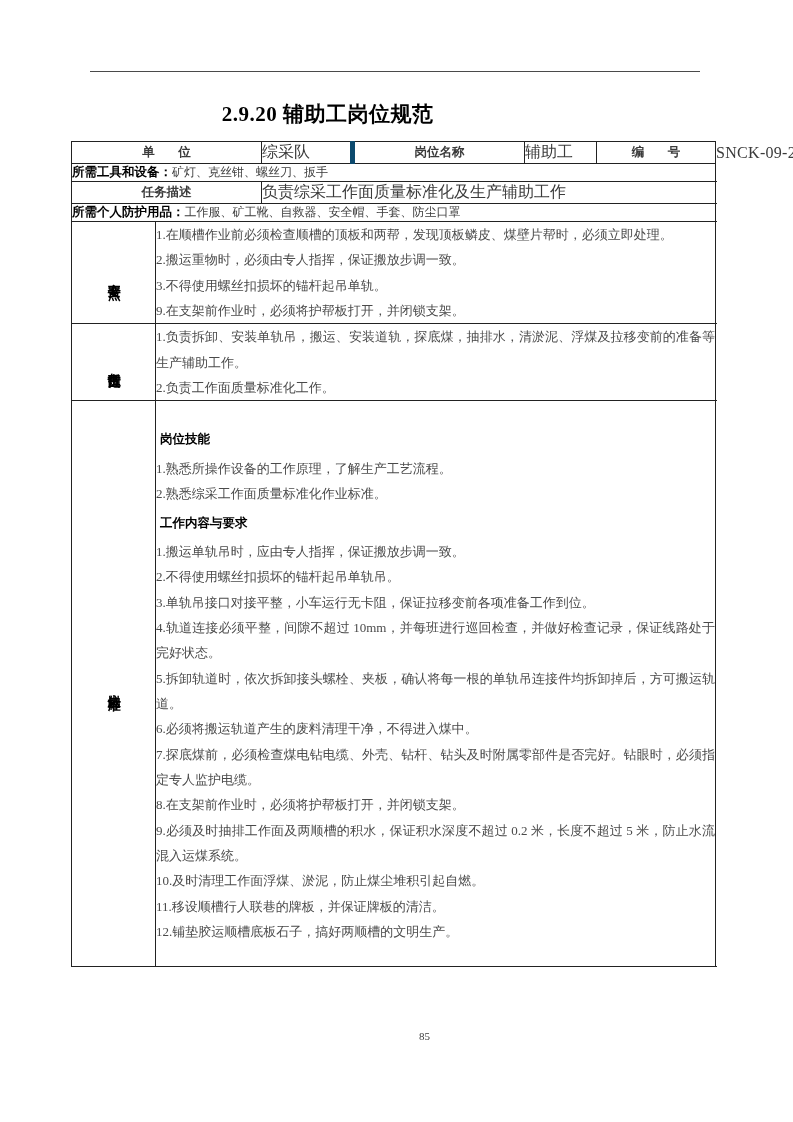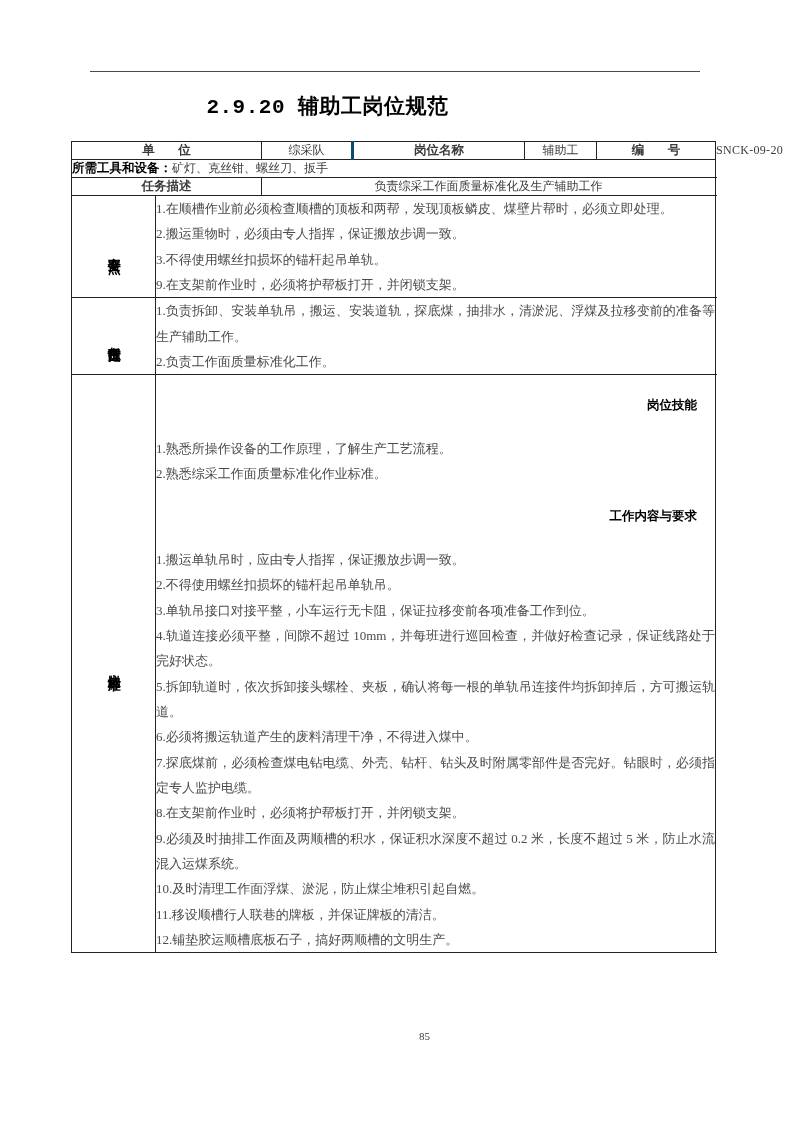--- a/index.html
+++ b/index.html
@@ -29,24 +29,24 @@
     top: 71px;
     width: 610px;
     height: 0;
     border-top: 1.6px solid #4a4a4a;
   }
 
   
   .doc-title {
     position: absolute;
     left: 0;
-    top: 92px;
+    top: 100px;
     width: 655px;
     text-align: center;
-    font-family: Liberation Mono, monospace;
+    font-family: Liberation Serif, serif;
     font-weight: bold;
     font-size: 21px;
     letter-spacing: 0.5px;
     color: #000;
     white-space: nowrap;
   }
 
   
   .doc-table {
     position: absolute;
@@ -73,25 +73,24 @@
     text-align: center;
     padding: 5px 4px;
     white-space: nowrap;
   }
   .lbl-spaced {
     letter-spacing: 10px;
     text-indent: 10px;
   }
   .val {
     font-family: "Liberation Serif", "DejaVu Serif", serif;
-    font-size: 12px;
+    font-size: 16px;
     color: #4a4a4a;
     padding: 5px 7px;
     white-space: nowrap;
-    text-align: center;
   }
   .val-mono {
     font-family: "Liberation Serif", "DejaVu Serif", serif;
     letter-spacing: 0.3px;
   }
 
   
   .fullrow {
     padding: 6px 8px;
     font-size: 12px;
@@ -135,22 +134,21 @@
     color: #4a4a4a;
     margin: 0;
     text-align: justify;
   }
   .subhead {
     font-family: "Liberation Sans", "DejaVu Sans", sans-serif;
     font-weight: bold;
     font-size: 12.5px;
     color: #000;
     line-height: 1.95;
-    margin: 18px;
-    text-align: right;
+    margin: 4px;
   }
   .std-cell {
     height: 565px;
     vertical-align: top;
   }
 
   
   .page-number {
     position: absolute;
     left: 0;
@@ -179,37 +177,42 @@
       <col style="width:91px">
       <col style="width:172px">
       <col style="width:72px">
       <col style="width:119px">
     </colgroup>
     <tbody>
 
       <tr>
         <td class="lbl lbl-spaced" colspan="2">单 位</td>
         <td class="val">综采队</td>
-        <td class="lbl" style="border-left:3px solid #0c4a6e">岗位名称</td>
+        <td class="lbl" style="border-left:5px solid #0c4a6e">岗位名称</td>
         <td class="val">辅助工</td>
         <td class="lbl lbl-spaced">编 号</td>
         <td class="val val-mono">SNCK-09-20</td>
       </tr>
 
       <tr>
         <td class="fullrow" colspan="7">
           <span class="lead">所需工具和设备：</span><span>矿灯、克丝钳、螺丝刀、扳手</span>
         </td>
       </tr>
 
       <tr>
         <td class="lbl" colspan="2">任务描述</td>
         <td class="val" colspan="5">负责综采工作面质量标准化及生产辅助工作</td>
       </tr>
 
+      <tr>
+        <td class="fullrow" colspan="7">
+          <span class="lead">所需个人防护用品：</span><span>工作服、矿工靴、自救器、安全帽、手套、防尘口罩</span>
+        </td>
+      </tr>
 
       <tr>
         <td class="vcell">
           <span class="vlabel">安全要点</span>
         </td>
         <td class="bodycell" colspan="6">
           <p class="para">1.在顺槽作业前必须检查顺槽的顶板和两帮，发现顶板鳞皮、煤壁片帮时，必须立即处理。</p>
           <p class="para">2.搬运重物时，必须由专人指挥，保证搬放步调一致。</p>
           <p class="para">3.不得使用螺丝扣损坏的锚杆起吊单轨。</p>
           <p class="para">9.在支架前作业时，必须将护帮板打开，并闭锁支架。</p>

